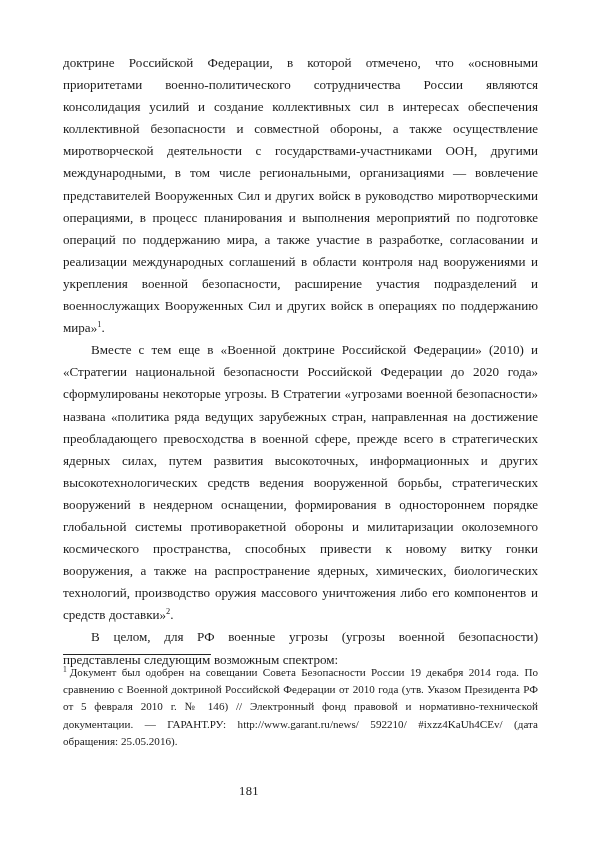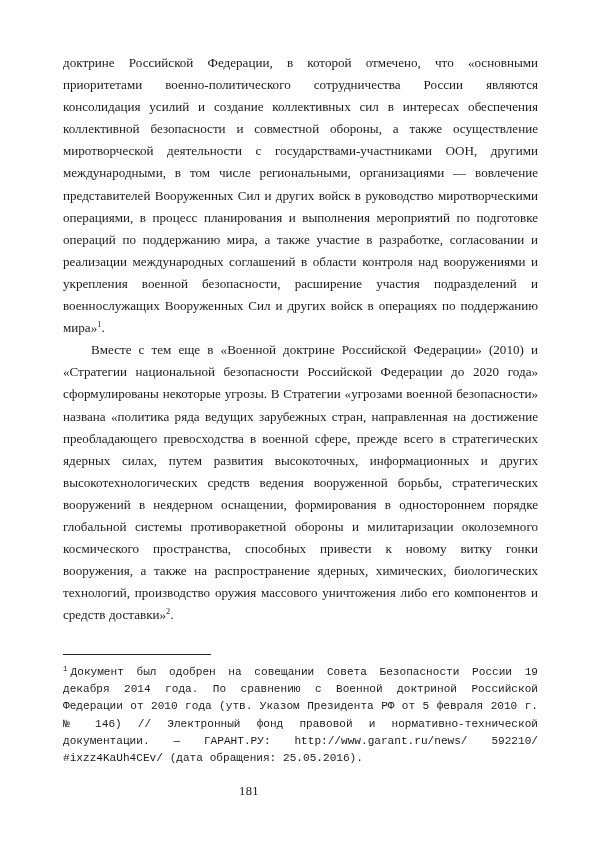--- a/index.html
+++ b/index.html
@@ -67,21 +67,20 @@
     margin: 0 0 9px 0;
   }
 
   p.footnote {
     margin: 0;
     font-size: 11.1px;
     line-height: 17.2px;
     text-align: justify;
     text-indent: 0;
     word-spacing: 0.01em;
-    font-family: Liberation Mono, monospace;
   }
 
   p.footnote sup.fn-num {
     font-size: 7.6px;
     vertical-align: 4px;
     line-height: 0;
     margin-right: 3px;
   }
 
   .page-number {
@@ -99,20 +98,21 @@
 <body>
 
 <div class="page">
 
   <div class="text-block">
 
     <p class="para first"><span>доктрине Российской Федерации, в которой отмечено, что «основными приоритетами военно-политического сотрудничества России являются консолидация усилий и создание коллективных сил в интересах обеспечения коллективной безопасности и совместной обороны, а также осуществление миротворческой деятельности с государствами-участниками ООН, другими международными, в том числе региональными, организациями — вовлечение представителей Вооруженных Сил и других войск в руководство миротворческими операциями, в процесс планирования и выполнения мероприятий по подготовке операций по поддержанию мира, а также участие в разработке, согласовании и реализации международных соглашений в области контроля над вооружениями и укрепления военной безопасности, расширение участия подразделений и военнослужащих Вооруженных Сил и других войск в операциях по поддержанию мира»</span><sup class="fn-ref">1</sup><span>.</span></p>
 
     <p class="para"><span>Вместе с тем еще в «Военной доктрине Российской Федерации» (2010) и «Стратегии национальной безопасности Российской Федерации до 2020 года» сформулированы некоторые угрозы. В Стратегии «угрозами военной безопасности» названа «политика ряда ведущих зарубежных стран, направленная на достижение преобладающего превосходства в военной сфере, прежде всего в стратегических ядерных силах, путем развития высокоточных, информационных и других высокотехнологических средств ведения вооруженной борьбы, стратегических вооружений в неядерном оснащении, формирования в одностороннем порядке глобальной системы противоракетной обороны и милитаризации околоземного космического пространства, способных привести к новому витку гонки вооружения, а также на распространение ядерных, химических, биологических технологий, производство оружия массового уничтожения либо его компонентов и средств доставки»</span><sup class="fn-ref">2</sup><span>.</span></p>
 
+    <p class="para"><span>В целом, для РФ военные угрозы (угрозы военной безопасности) представлены следующим возможным спектром:</span></p>
 
   </div>
 
   <div class="footnote-area">
 
     <div class="fn-rule"></div>
 
     <p class="footnote"><sup class="fn-num">1</sup><span>Документ был одобрен на совещании Совета Безопасности России 19 декабря 2014 года. По сравнению с Военной доктриной Российской Федерации от 2010 года (утв. Указом Президента РФ от 5 февраля 2010 г. № 146) // Электронный фонд правовой и нормативно-технической документации. — ГАРАНТ.РУ: http://www.garant.ru/news/ 592210/ #ixzz4KaUh4CEv/ (дата обращения: 25.05.2016).</span></p>
 
 

